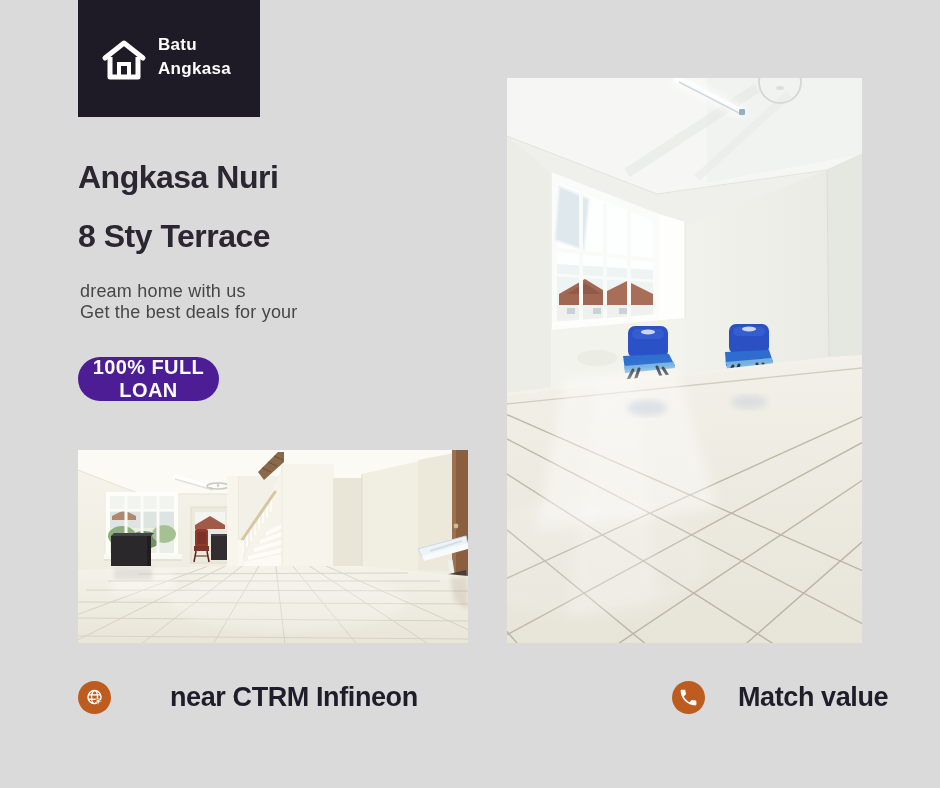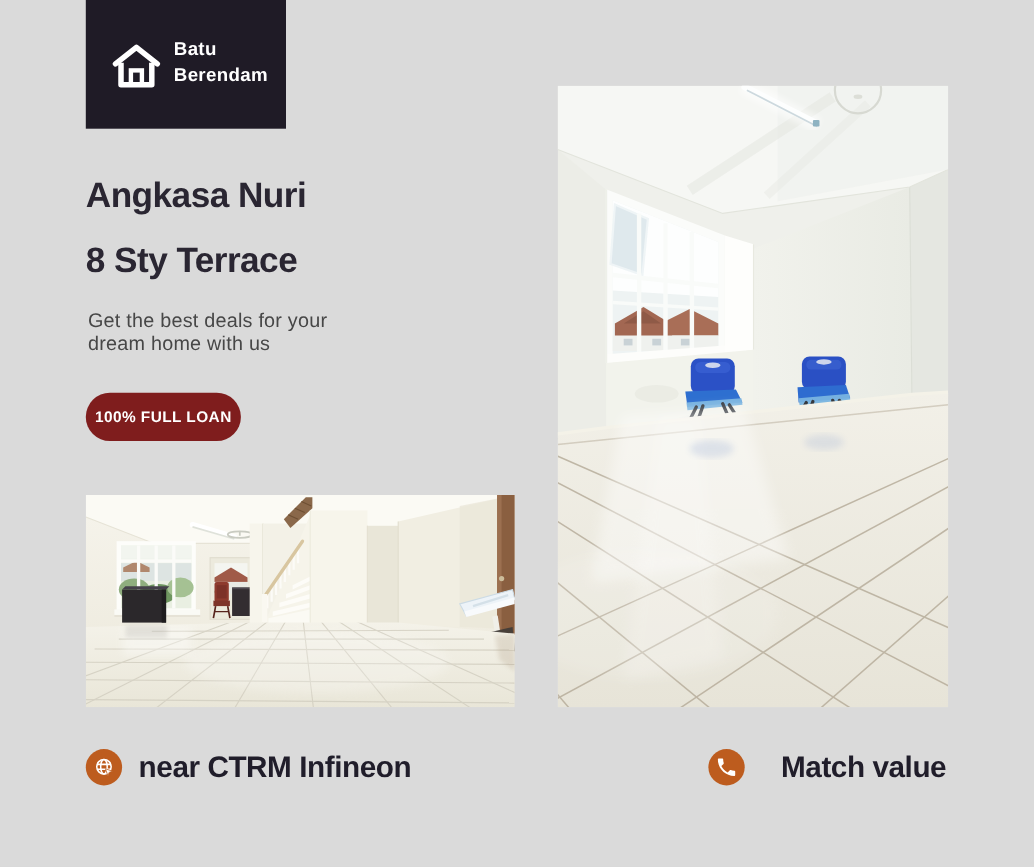--- a/index.html
+++ b/index.html
@@ -18,34 +18,34 @@
     font-size:32px;line-height:59px;font-weight:bold;letter-spacing:-.5px;}
   .headline span{display:block;}
 
   
   .subtitle{position:absolute;left:80px;top:281px;margin:0;color:#474747;
     font-size:18px;line-height:21px;font-weight:normal;letter-spacing:.2px;}
   .subtitle span{display:block;}
 
   
   .loan-badge{position:absolute;left:78px;top:357px;width:141px;height:44px;border:none;
-    background:#7f1d1d;border-radius:22px;color:#ffffff;font-family:"Liberation Sans",sans-serif;
-    font-weight:bold;font-size:14px;letter-spacing:.4px;display:flex;align-items:center;justify-content:center;
+    background:#4c1d95;border-radius:22px;color:#ffffff;font-family:"Liberation Sans",sans-serif;
+    font-weight:bold;font-size:20px;letter-spacing:.4px;display:flex;align-items:center;justify-content:center;
     cursor:pointer;}
 
   
   .photo{position:absolute;display:block;margin:0;padding:0;line-height:0;}
   .photo-left{left:78px;top:450px;width:390px;height:193px;}
   .photo-right{left:507px;top:78px;width:355px;height:565px;}
   .photo svg{display:block;}
 
   
   .feature{position:absolute;display:flex;align-items:center;}
-  .feature-left{left:78px;top:681px;}
-  .feature-right{left:644px;top:681px;}
+  .feature-left{left:78px;top:681px;gap:44px;}
+  .feature-right{left:672px;top:681px;}
   .feature-circle{width:33px;height:33px;border-radius:50%;background:#bd5c1e;
     display:flex;align-items:center;justify-content:center;flex:0 0 auto;}
   .feature-circle svg{width:21px;height:21px;}
   .feature-label{color:#201d2a;font-weight:bold;font-size:27px;letter-spacing:-.4px;white-space:nowrap;}
   .feature-left .feature-label{margin-left:15px;}
   .feature-right .feature-label{margin-left:33px;}
 </style>
 </head>
 <body>
 
@@ -54,32 +54,32 @@
   <div class="logo-box">
     <span class="logo-icon">
       <svg viewBox="0 0 48 48" width="48" height="48">
         <path d="M5,22 L24,7 L43,22" fill="none" stroke="#ffffff" stroke-width="5" stroke-linecap="round" stroke-linejoin="round"></path>
         <path d="M10,21 L10,41 L38,41 L38,21" fill="none" stroke="#ffffff" stroke-width="5" stroke-linejoin="round"></path>
         <rect x="19" y="28" width="10" height="13" fill="none" stroke="#ffffff" stroke-width="4"></rect>
       </svg>
     </span>
     <div class="logo-text">
       <div>Batu</div>
-      <div>Berendam</div>
+      <div>Angkasa</div>
     </div>
   </div>
 
   <h1 class="headline">
     <span>Angkasa Nuri</span>
     <span>8 Sty Terrace</span>
   </h1>
 
   <p class="subtitle">
+    <span>dream home with us</span>
     <span>Get the best deals for your</span>
-    <span>dream home with us</span>
   </p>
 
   <button class="loan-badge">100% FULL LOAN</button>
 
   <figure class="photo photo-left">
     <svg viewBox="0 0 390 193" width="390" height="193">
       <defs>
         <linearGradient id="wallL" x1="0" y1="0" x2="0" y2="1">
           <stop offset="0" stop-color="#f6f4ec"></stop>
             <stop offset="1" stop-color="#efece0"></stop>

